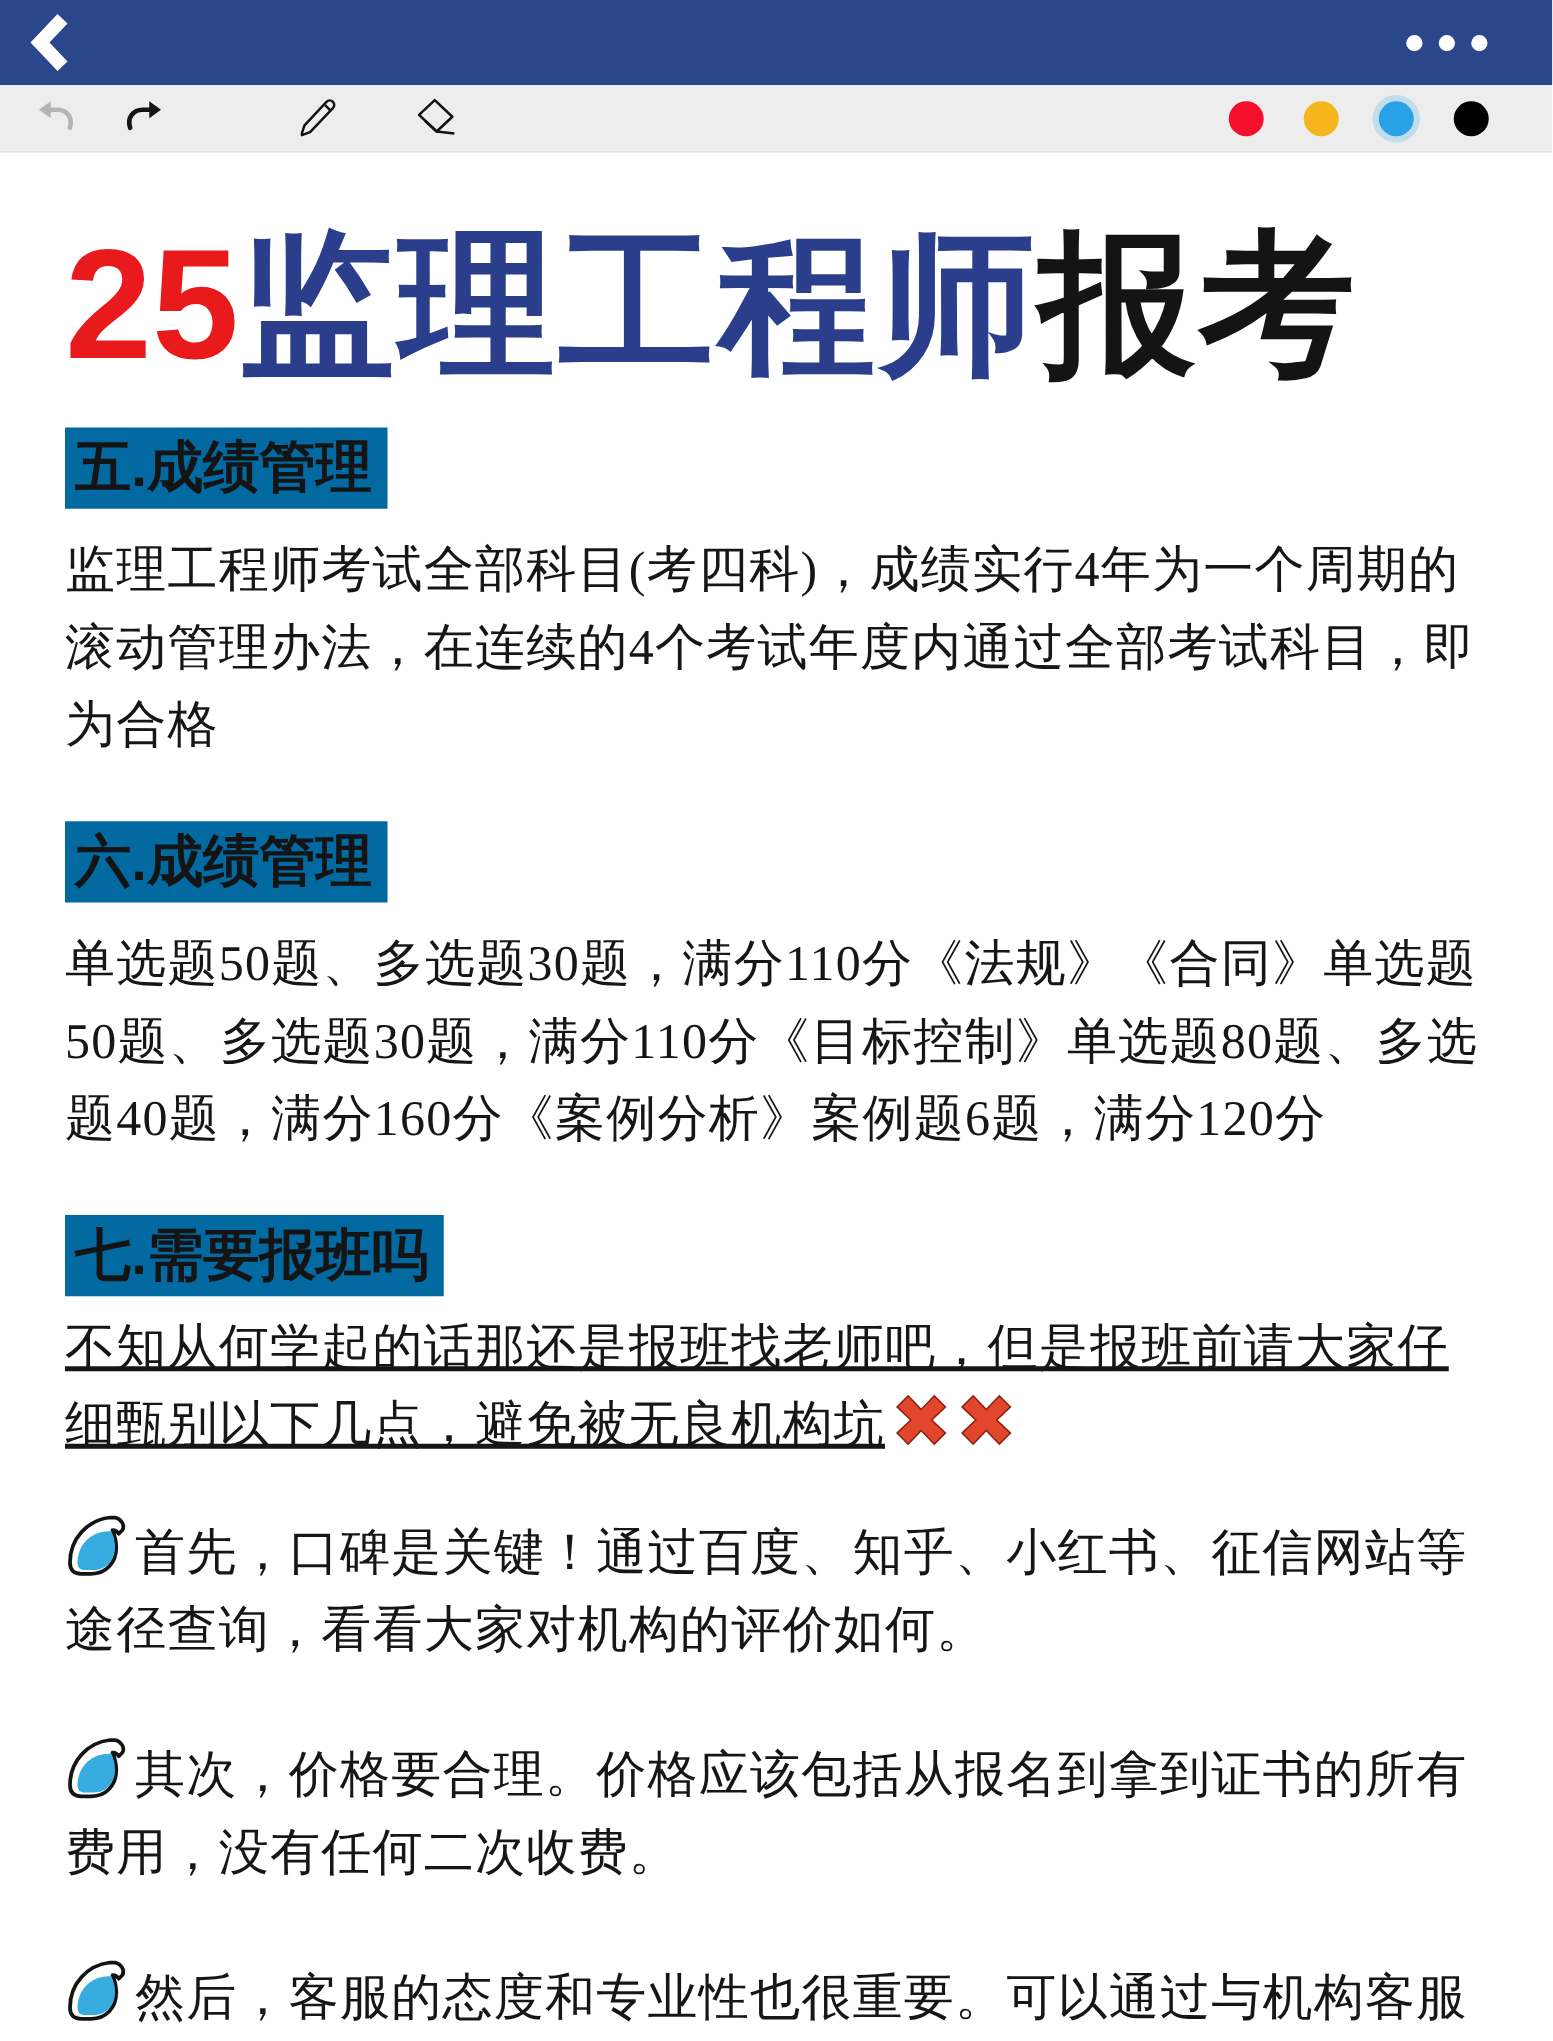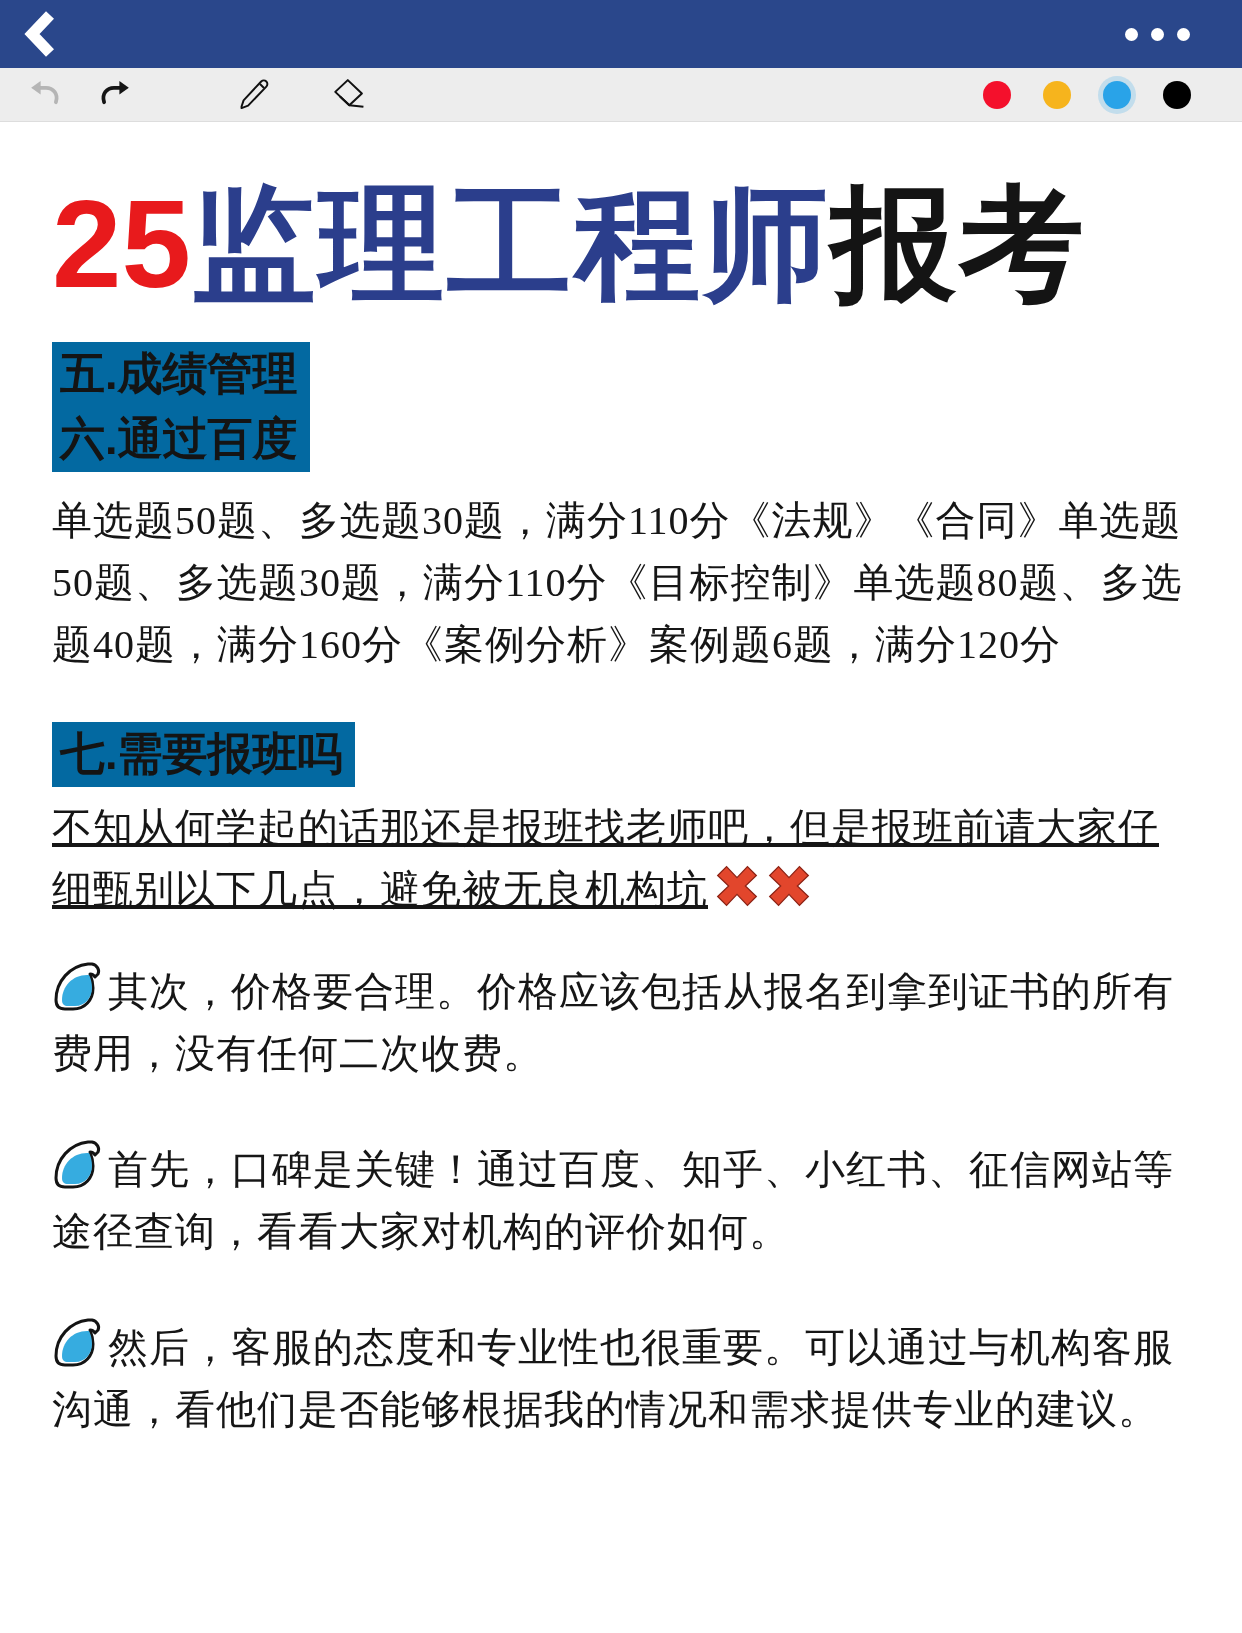--- a/index.html
+++ b/index.html
@@ -151,45 +151,46 @@
   </div>
 
   <div class="content">
 
     <div class="doc-title">
       <span class="t-year">25</span><span class="t-main">监理工程师</span><span class="t-suffix">报考</span>
     </div>
 
     <div>
       <span class="sec-heading">五.成绩管理</span>
+      <p class="sec-body">监理工程师考试全部科目(考四科)，成绩实行4年为一个周期的滚动管理办法，在连续的4个考试年度内通过全部考试科目，即为合格</p>
     </div>
 
     <div>
-      <span class="sec-heading">六.通过百度</span>
+      <span class="sec-heading">六.成绩管理</span>
       <p class="sec-body">单选题50题、多选题30题，满分110分《法规》《合同》单选题50题、多选题30题，满分110分《目标控制》单选题80题、多选题40题，满分160分《案例分析》案例题6题，满分120分</p>
     </div>
 
     <div>
       <span class="sec-heading">七.需要报班吗</span>
       <p class="sec-body tight"><span>不知从何学起的话那还是报班找老师吧，但是报班前请大家仔细甄别以下几点，避免被无良机构坑</span><svg class="cross-ico" viewBox="0 0 44 44">
             <path d="M22 14 L32 3.5 L40.5 12 L30 22 L40.5 32 L32 40.5 L22 30 L12 40.5 L3.5 32 L14 22 L3.5 12 L12 3.5 Z" fill="#e2462c" stroke="#8c2214" stroke-width="1.2"></path>
           </svg><svg class="cross-ico" viewBox="0 0 44 44">
             <path d="M22 14 L32 3.5 L40.5 12 L30 22 L40.5 32 L32 40.5 L22 30 L12 40.5 L3.5 32 L14 22 L3.5 12 L12 3.5 Z" fill="#e2462c" stroke="#8c2214" stroke-width="1.2"></path>
           </svg></p>
     </div>
 
     <p class="tip"><svg class="wave-ico" viewBox="0 0 52 52">
           <path d="M40 3 C45 4 48 9 46 13 L43 16 C42 14 40 13 38 13 C40 18 41 22 41 27 C41 39 33 48 21 48 L13 48 C7 48 4 45 4 39 C4 20 18 5 36 3 Z" fill="#ffffff" stroke="#141414" stroke-width="3" stroke-linejoin="round"></path>
           <path d="M37 14 C39 18 40 22 40 27 C40 37 33 45 23 45 L16 45 C12 45 10 43 10 39 C10 25 21 13 37 14 Z" fill="#36ace0"></path>
-        </svg><span>其次，价格要合理。价格应该包括从报名到拿到证书的所有费用，没有任何二次收费。</span></p>
+        </svg><span>首先，口碑是关键！通过百度、知乎、小红书、征信网站等途径查询，看看大家对机构的评价如何。</span></p>
 
     <p class="tip"><svg class="wave-ico" viewBox="0 0 52 52">
           <path d="M40 3 C45 4 48 9 46 13 L43 16 C42 14 40 13 38 13 C40 18 41 22 41 27 C41 39 33 48 21 48 L13 48 C7 48 4 45 4 39 C4 20 18 5 36 3 Z" fill="#ffffff" stroke="#141414" stroke-width="3" stroke-linejoin="round"></path>
           <path d="M37 14 C39 18 40 22 40 27 C40 37 33 45 23 45 L16 45 C12 45 10 43 10 39 C10 25 21 13 37 14 Z" fill="#36ace0"></path>
-        </svg><span>首先，口碑是关键！通过百度、知乎、小红书、征信网站等途径查询，看看大家对机构的评价如何。</span></p>
+        </svg><span>其次，价格要合理。价格应该包括从报名到拿到证书的所有费用，没有任何二次收费。</span></p>
 
     <p class="tip"><svg class="wave-ico" viewBox="0 0 52 52">
           <path d="M40 3 C45 4 48 9 46 13 L43 16 C42 14 40 13 38 13 C40 18 41 22 41 27 C41 39 33 48 21 48 L13 48 C7 48 4 45 4 39 C4 20 18 5 36 3 Z" fill="#ffffff" stroke="#141414" stroke-width="3" stroke-linejoin="round"></path>
           <path d="M37 14 C39 18 40 22 40 27 C40 37 33 45 23 45 L16 45 C12 45 10 43 10 39 C10 25 21 13 37 14 Z" fill="#36ace0"></path>
         </svg><span>然后，客服的态度和专业性也很重要。可以通过与机构客服沟通，看他们是否能够根据我的情况和需求提供专业的建议。</span></p>
 
   </div>
 </div>
 
 </body></html>

